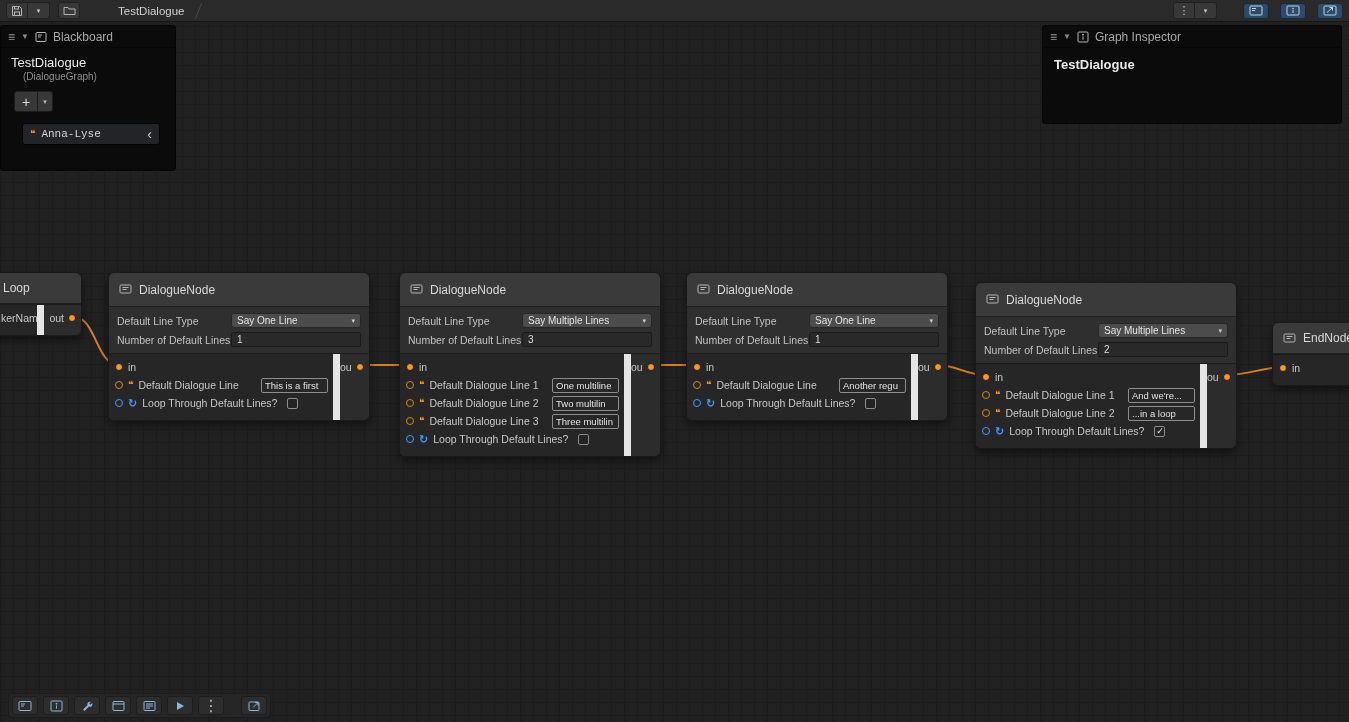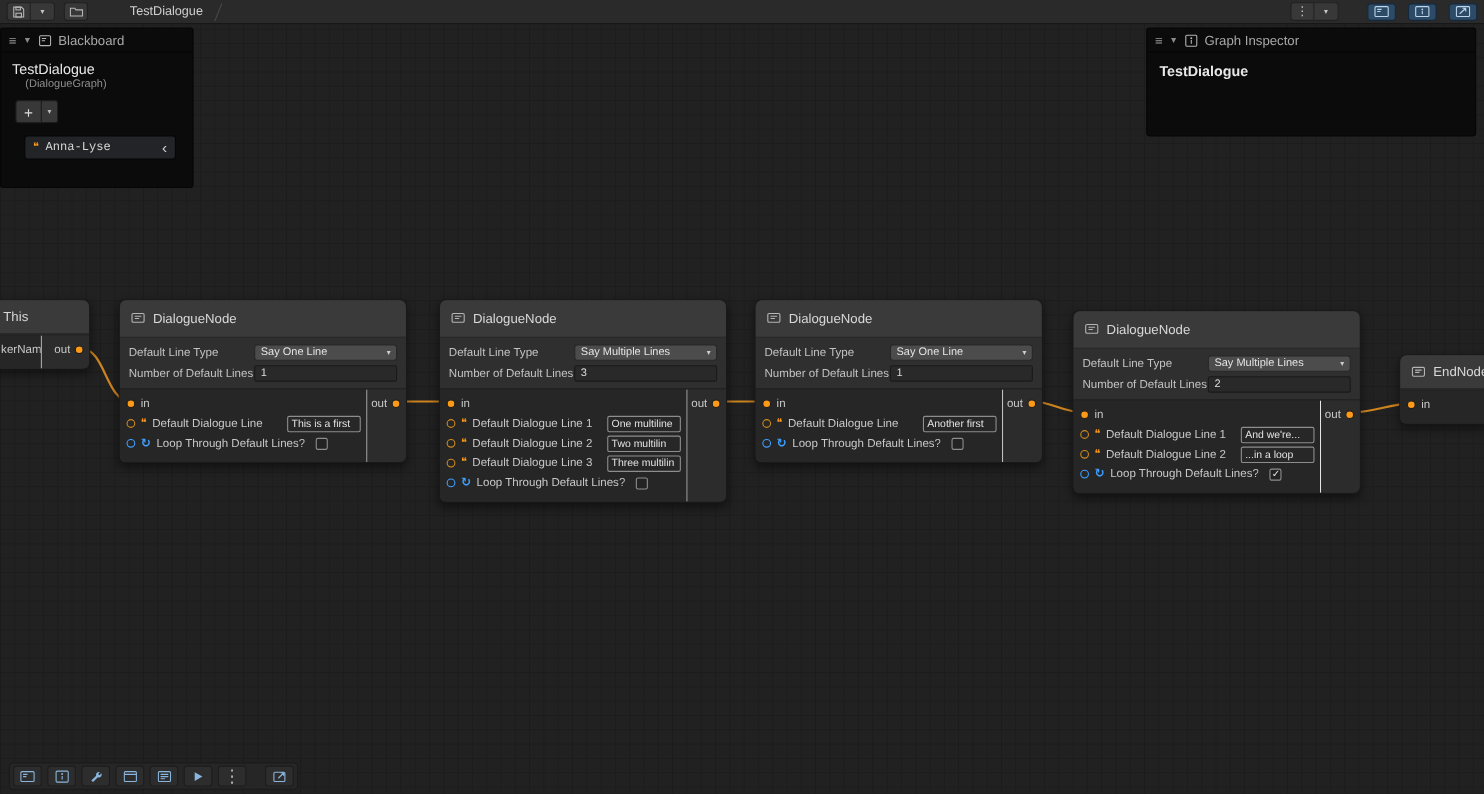--- a/index.html
+++ b/index.html
@@ -47,21 +47,21 @@
   .dropdown .caret { margin-left:auto; font-size:7px; color:#cfcfcf; }
   .numfield {
     width:130px; height:15px; background:#292929; border:1px solid #1a1a1a; border-radius:2px;
     padding:0 5px; font-size:10px; color:#dddddd; display:flex; align-items:center;
   }
   .node-contents {
     display:flex; background:#262626; border-top:1px solid #1c1c1c; border-radius:0 0 6px 6px;
   }
   .in-col { flex:1; padding:4px 0 8px 6px; display:flex; flex-direction:column; min-width:0; }
   .out-col {
-    width:36px; background:#2c2c2c; border-left:1px solid #e5e5e5;
+    width:36px; background:#2c2c2c; border-left:7px solid #e5e5e5;
     border-radius:0 0 6px 0; padding:4px 5px 0 0;text-align:right;
   }
   .row { height:18px; display:flex; align-items:center; gap:5px; min-width:0; }
   .out-row { justify-content:flex-end; gap:4px; }
   .plabel { font-size:10.5px; color:#c8c8c8; white-space:nowrap; overflow:hidden; }
   .dot {
     width:8px; height:8px; border-radius:50%;
     background:#ff9a17; border:1px solid #1c1c1c; flex:none;
   }
   .ring {
@@ -157,21 +157,21 @@
   <svg class="wires" width="1349" height="722">
     <path d="M74,317 C96,317 96,365 119,365"></path>
     <path d="M360,365 C378,365 392,365 411,365"></path>
     <path d="M651,365 C670,365 680,365 698,365"></path>
     <path d="M937,365 C958,365 964,375 987,375"></path>
     <path d="M1226,375 C1250,375 1262,367 1284,367"></path>
   </svg>
 
   <div class="node" style="left:-44px;top:272px;width:126px">
     <div class="node-title small" style="padding-left:46px">
-      <span>This</span>
+      <span>Loop</span>
     </div>
     <div class="node-contents">
       <div class="in-col" style="padding-left:44px">
         <div class="row">
           <span class="plabel">kerName</span>
         </div>
       </div>
       <div class="out-col" style="width:44px">
         <div class="row out-row">
           <span class="plabel">out</span>
@@ -330,21 +330,21 @@
       <div class="in-col">
         <div class="row">
           <span class="dot"></span>
           <span class="plabel">in</span>
         </div>
         <div class="row">
           <span class="ring"></span>
           <span class="quote-icon">❝</span>
           <span class="plabel">Default Dialogue Line</span>
           <div class="tfield">
-              <span>Another first</span>
+              <span>Another regu</span>
             </div>
         </div>
         <div class="row">
           <span class="ring blue"></span>
           <span class="loop-icon">↻</span>
           <span class="plabel">Loop Through Default Lines?</span>
           <span class="checkbox"></span>
         </div>
       </div>
       <div class="out-col">

